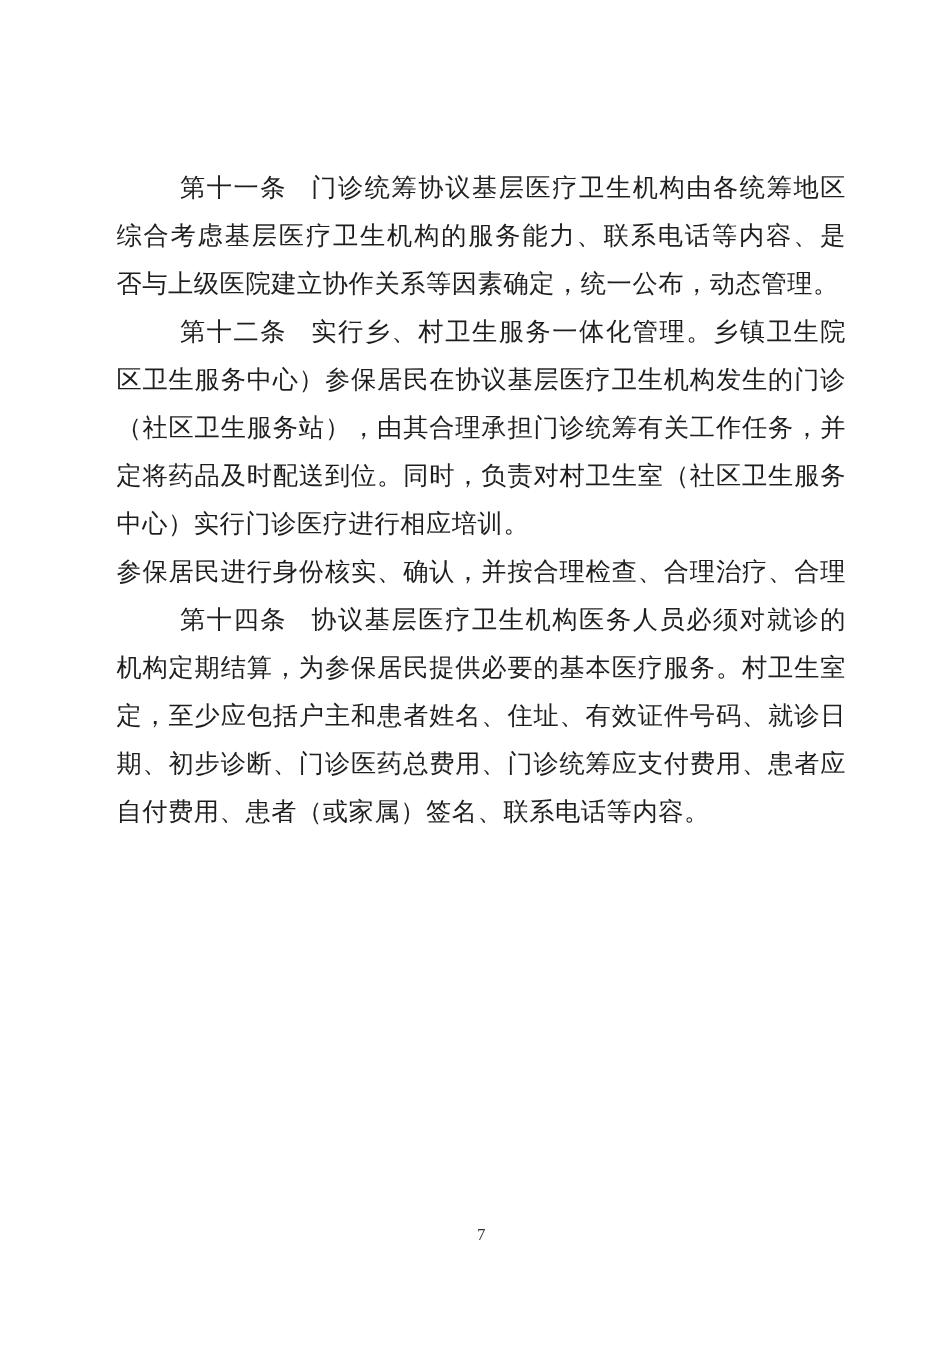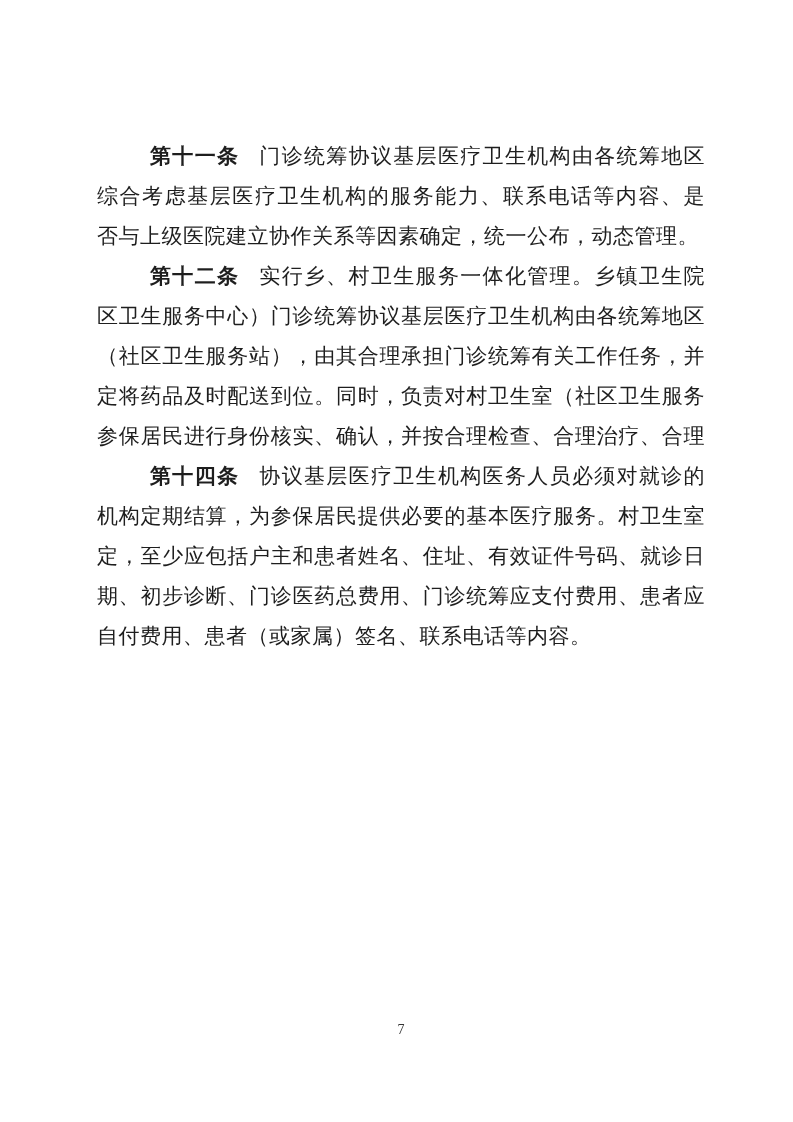--- a/index.html
+++ b/index.html
@@ -40,21 +40,21 @@
     text-justify: inter-character;
     overflow: hidden;
   }
   .line.last {
     text-align-last: left;
   }
   .line.first {
     padding-left: 53px;
   }
   .article-no {
-    font-weight: bold;
+    font-weight: normal;
     font-family: "Liberation Sans", "DejaVu Sans", sans-serif;
     margin-right: 20px;
   }
   .page-number {
     position: absolute;
     left: 97px;
     width: 608px;
     top: 1020px;
     text-align: center;
     font-size: 14px;
@@ -67,23 +67,24 @@
 
 <div class="page">
   <div class="doc-body" id="doc-body">
       <div class="paragraph">
         <div class="line first"><span class="article-no">第十一条</span><span>门诊统筹协议基层医疗卫生机构由各统筹地区</span></div>
         <div class="line">综合考虑基层医疗卫生机构的服务能力、联系电话等内容、是</div>
         <div class="line last">否与上级医院建立协作关系等因素确定，统一公布，动态管理。</div>
       </div>
       <div class="paragraph">
         <div class="line first"><span class="article-no">第十二条</span><span>实行乡、村卫生服务一体化管理。乡镇卫生院（社</span></div>
-        <div class="line">区卫生服务中心）门诊统筹协议基层医疗卫生机构由各统筹地区</div>
+        <div class="line">区卫生服务中心）参保居民在协议基层医疗卫生机构发生的门诊</div>
         <div class="line">（社区卫生服务站），由其合理承担门诊统筹有关工作任务，并</div>
         <div class="line">定将药品及时配送到位。同时，负责对村卫生室（社区卫生服务</div>
+        <div class="line last">中心）实行门诊医疗进行相应培训。</div>
       </div>
       <div class="paragraph">
         <div class="line">参保居民进行身份核实、确认，并按合理检查、合理治疗、合理</div>
         <div class="line first"><span class="article-no">第十四条</span><span>协议基层医疗卫生机构医务人员必须对就诊的</span></div>
         <div class="line">机构定期结算，为参保居民提供必要的基本医疗服务。村卫生室要</div>
         <div class="line">定，至少应包括户主和患者姓名、住址、有效证件号码、就诊日</div>
         <div class="line">期、初步诊断、门诊医药总费用、门诊统筹应支付费用、患者应</div>
         <div class="line last">自付费用、患者（或家属）签名、联系电话等内容。</div>
       </div>
     </div>

